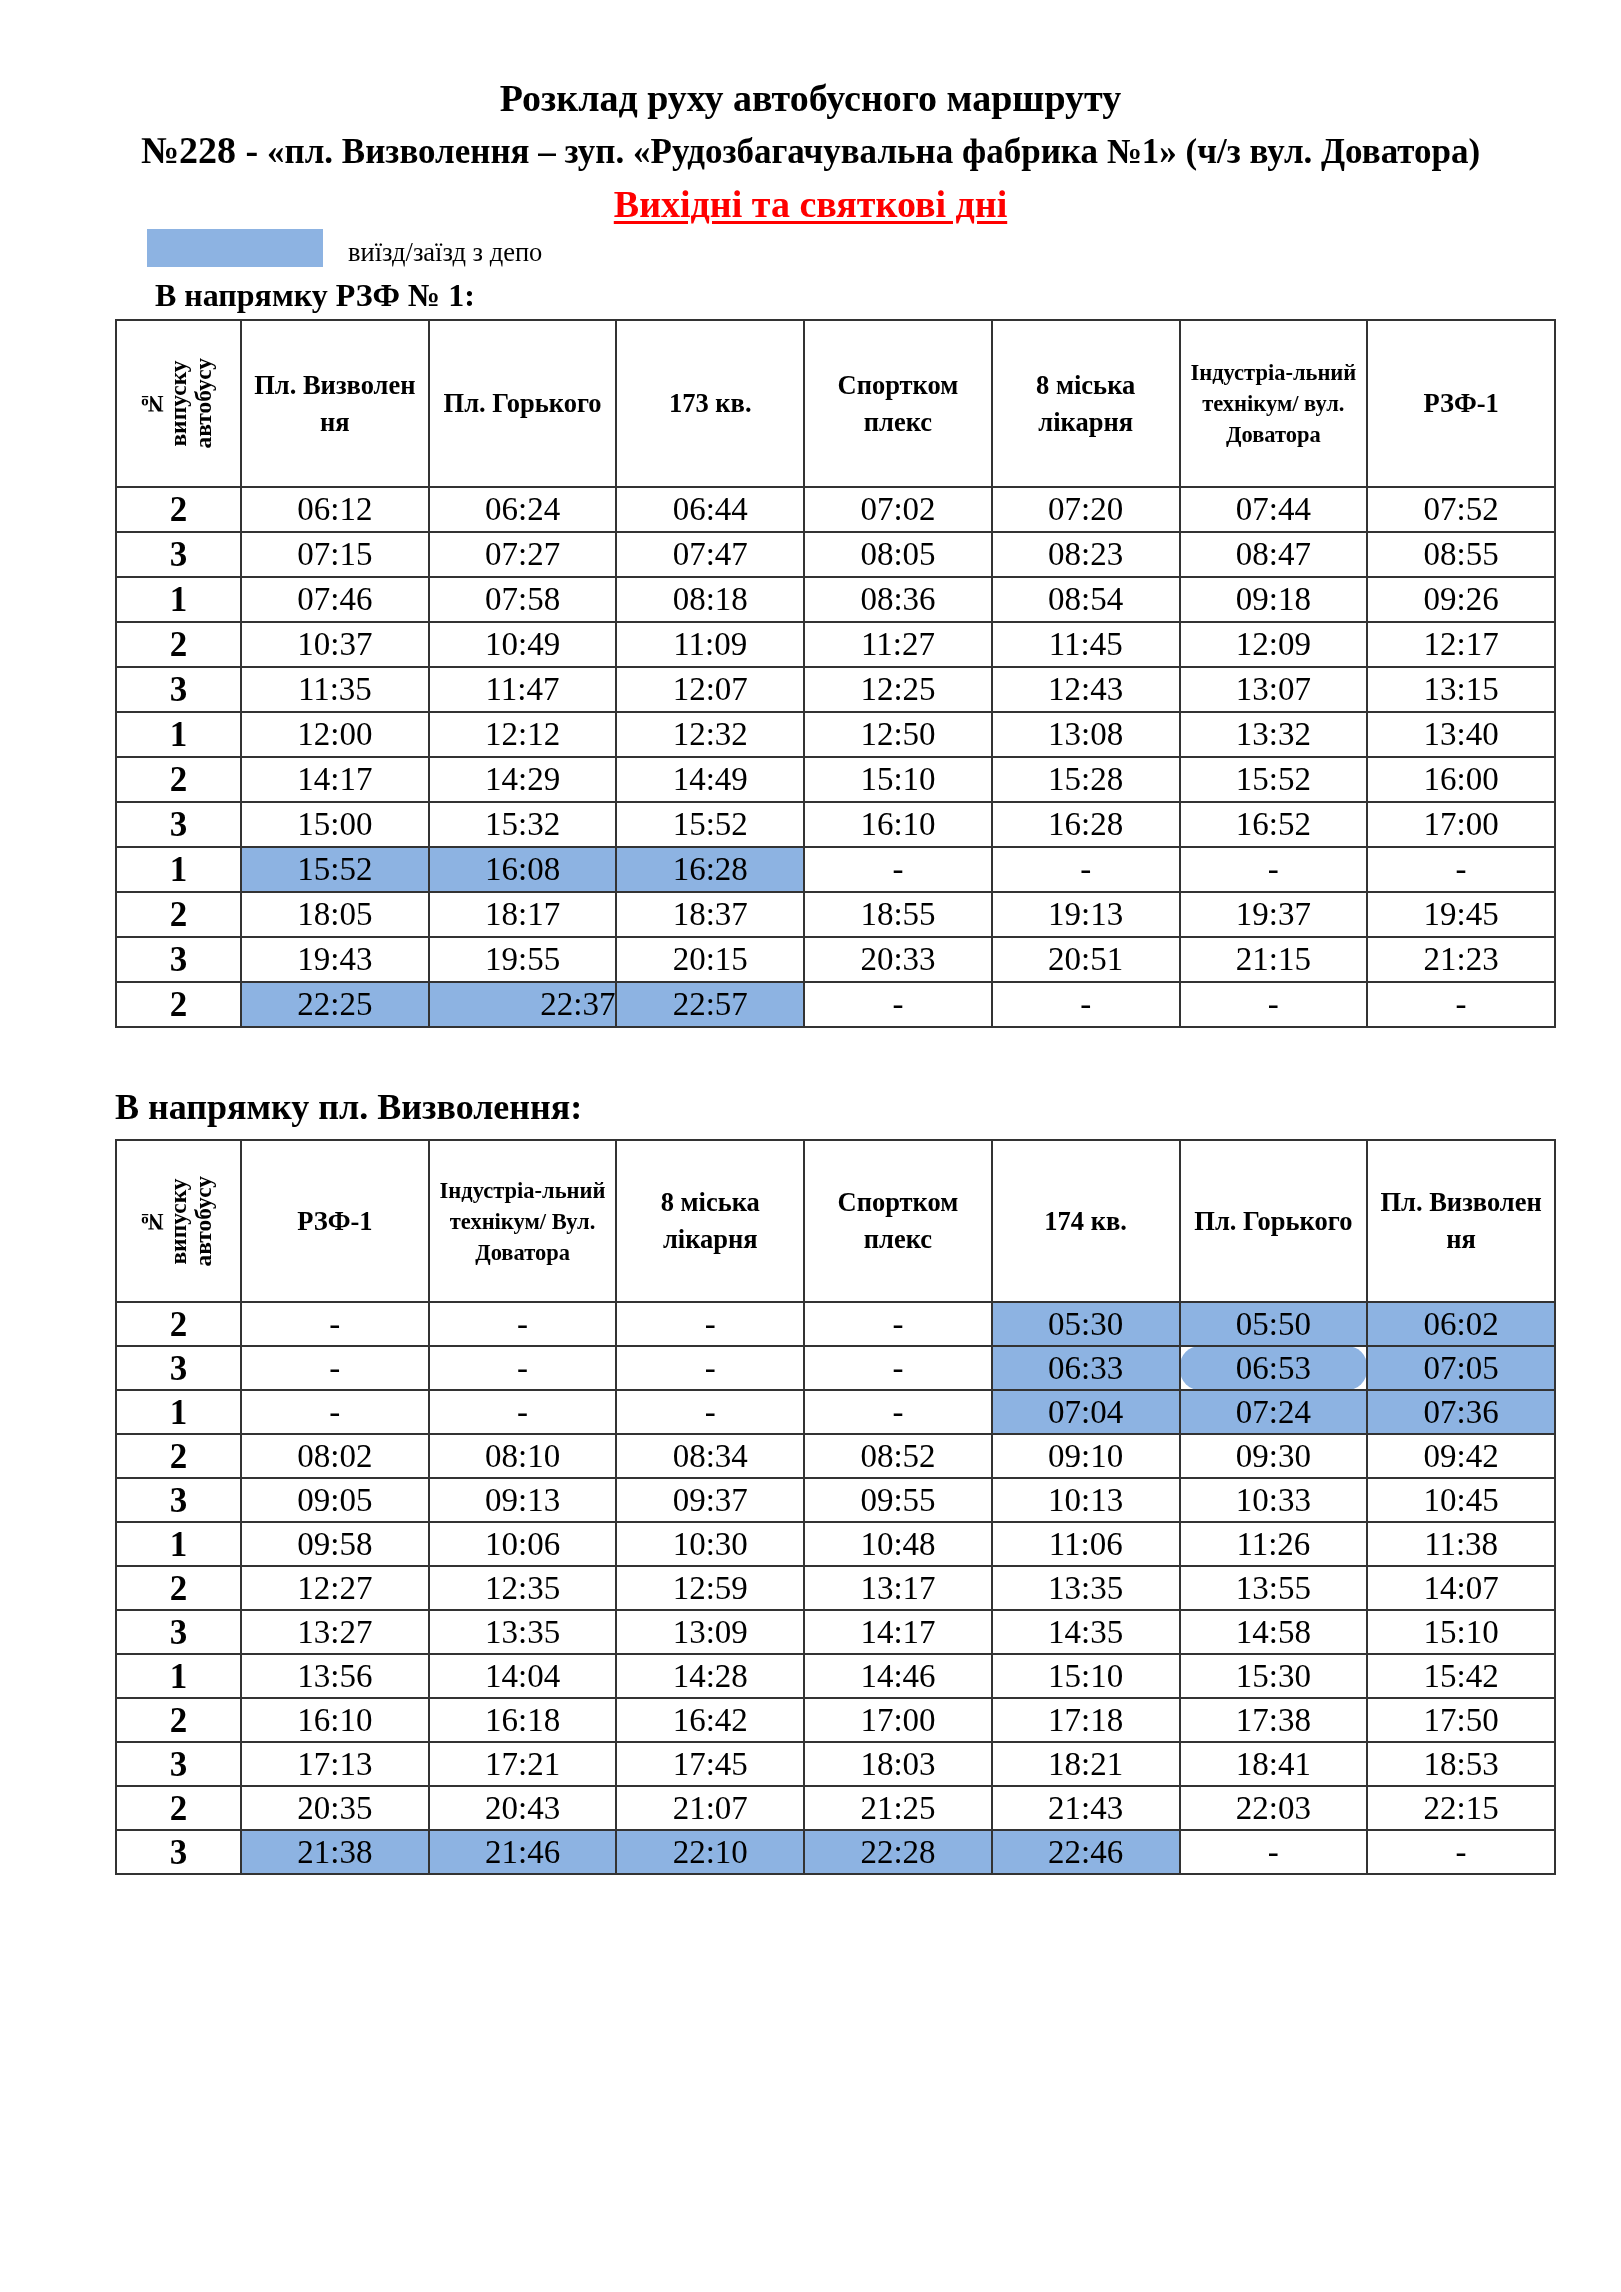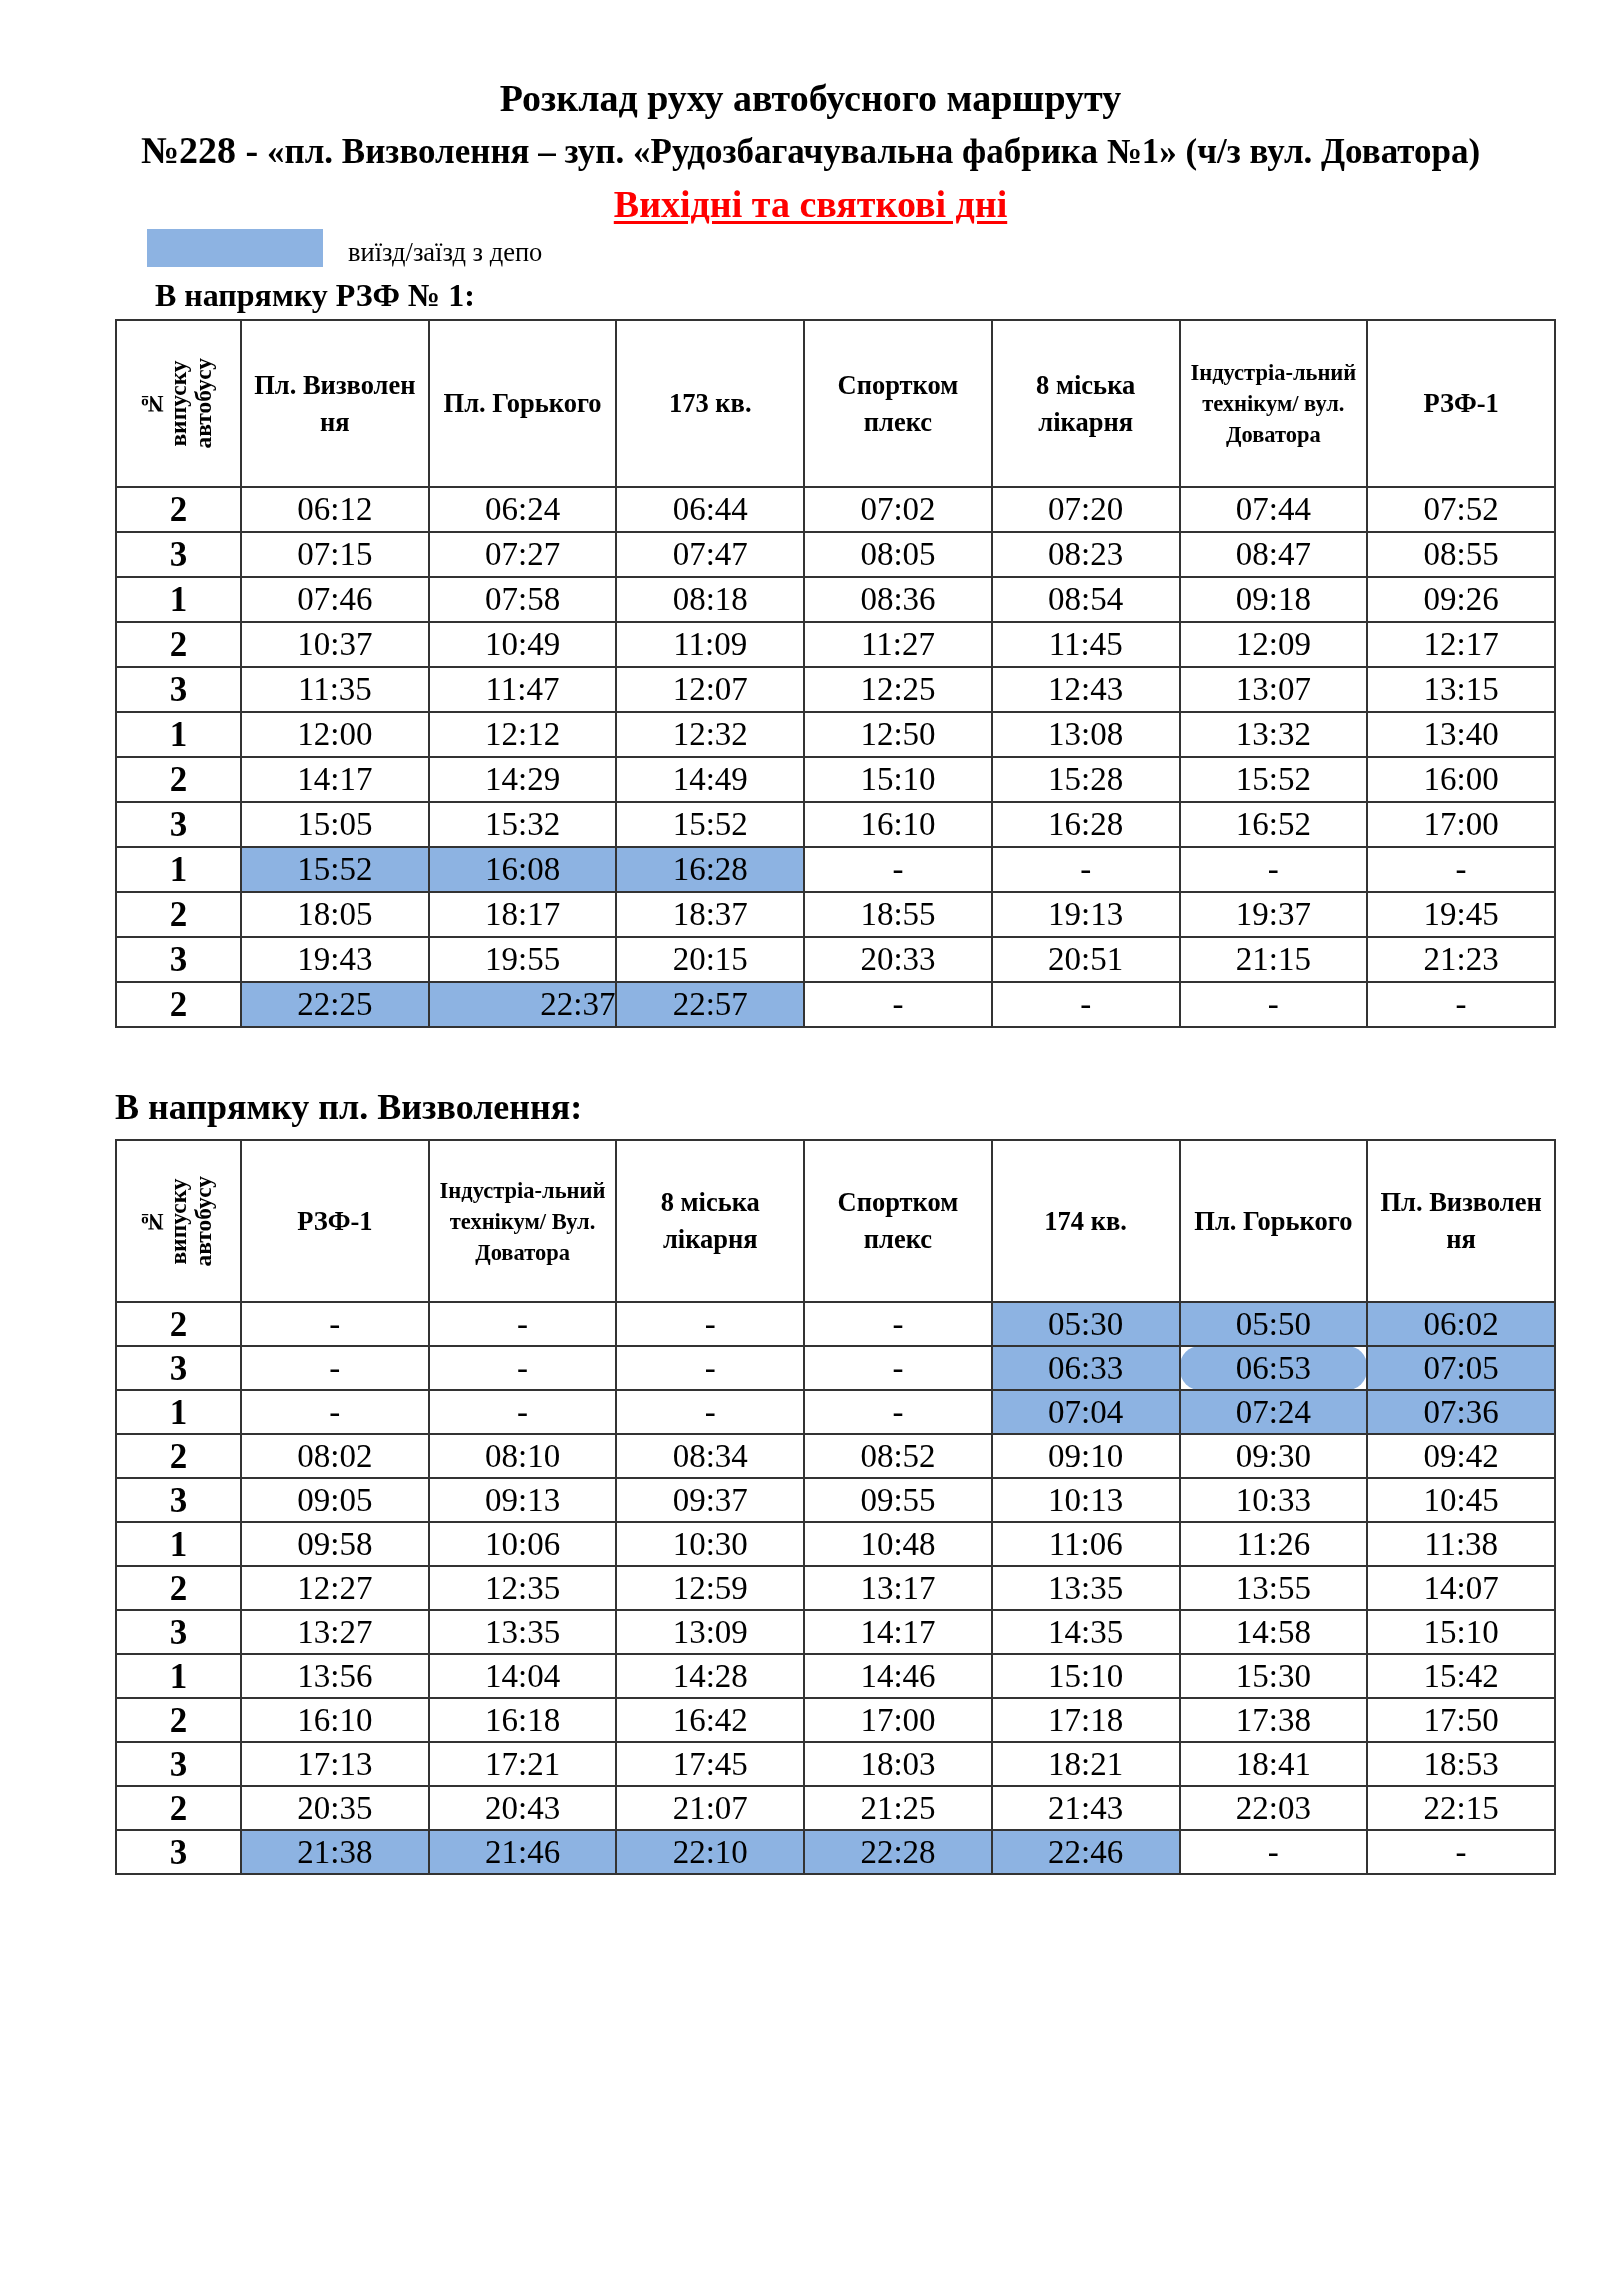--- a/index.html
+++ b/index.html
@@ -138,21 +138,21 @@
         <td>14:17</td>
         <td>14:29</td>
         <td>14:49</td>
         <td>15:10</td>
         <td>15:28</td>
         <td>15:52</td>
         <td>16:00</td>
       </tr>
       <tr>
         <td class="bus">3</td>
-        <td>15:05</td>
+        <td>15:00</td>
         <td>15:32</td>
         <td>15:52</td>
         <td>16:10</td>
         <td>16:28</td>
         <td>16:52</td>
         <td>17:00</td>
       </tr>
       <tr>
         <td class="bus">1</td>
         <td class="depot" style="background: rgb(141, 179, 226);">15:52</td>

